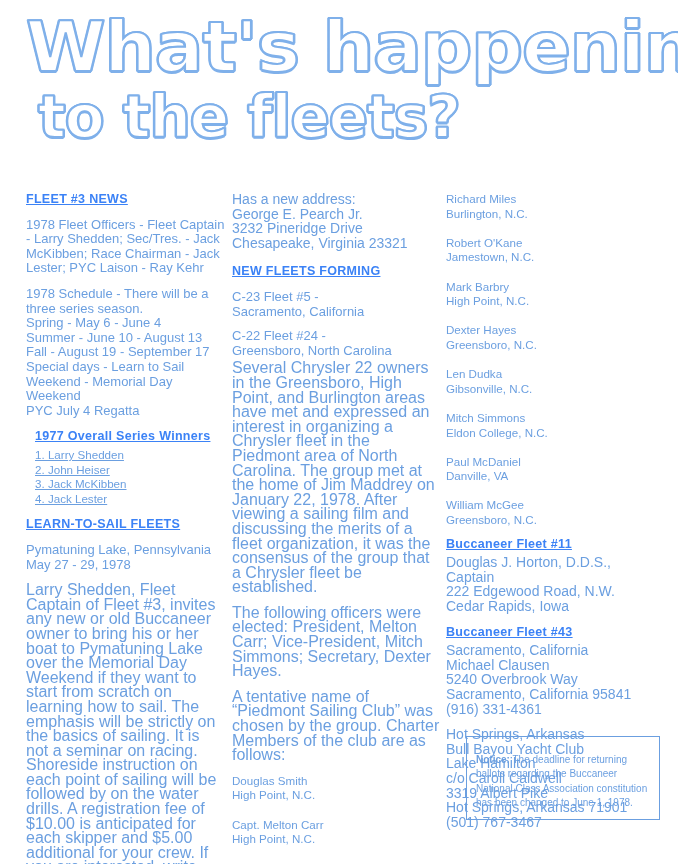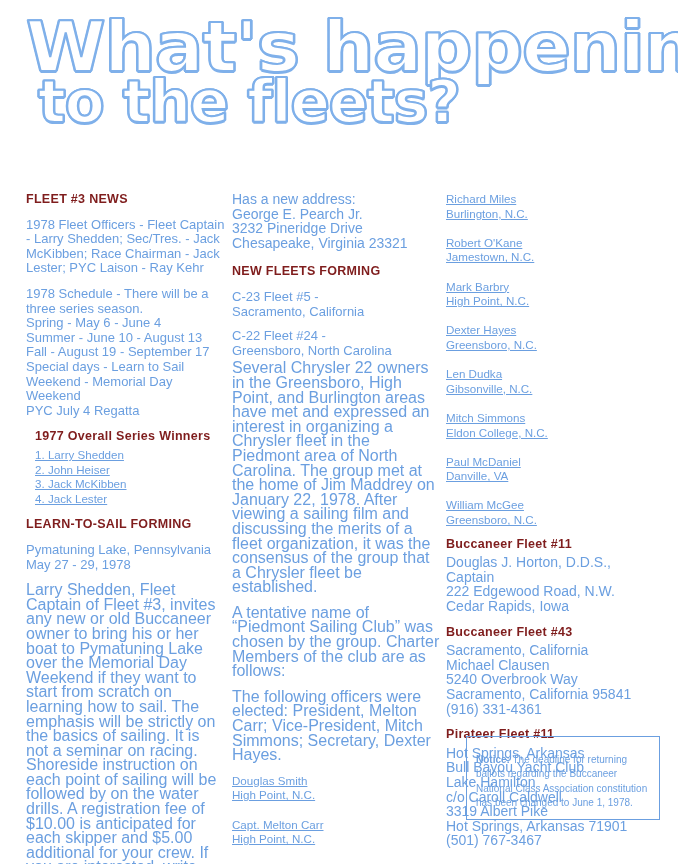--- a/index.html
+++ b/index.html
@@ -47,21 +47,21 @@
     position: absolute;
     left: 8px;
     top: 0;
     transform: scaleX(1.03);
     transform-origin: left top;
   }
   .masthead-line.l2 {
     font-size: 58px;
     position: absolute;
     left: 20px;
-    top: 61px;
+    top: 76px;
   }
 
   
   .columns {
     position: absolute;
     left: 26px;
     top: 192px;
     width: 630px;
     display: flex;
     gap: 0px;
@@ -71,23 +71,24 @@
     padding-right: 6px;
     box-sizing: border-box;
   }
   .col.c2 { width: 214px; }
   .col.c3 { width: 210px; }
 
   .sec-head {
     font-size: 12.5px;
     font-weight: bold;
     letter-spacing: 0.3px;
-    color: #7f1d1d;
+    color: #3b82f6;
     margin: 0 0 3px 0;
     line-height: 1.25;
+    text-decoration: underline;
   }
   .sec-head.spaced { margin-top: 14px; }
   .body-txt {
     font-size: 13px;
     line-height: 14.6px;
     color: #6b9fe0;
     margin: 10px 0 11px 0;
     white-space: pre-line;
   }
   .body-txt.tight { margin-bottom: 3px; }
@@ -110,21 +111,20 @@
   .para {
     font-size: 16px;
     line-height: 14.6px;
     margin: 0 0 11px 0;
   }
   .name-block {
     font-size: 11.6px;
     line-height: 14.6px;
     margin: 0 0 9px 0;
     white-space: pre-line;
-    text-decoration: underline;
   }
 
   
   .notice {
     position: absolute;
     left: 466px;
     top: 736px;
     width: 194px;
     border: 1px solid #6b9fe0;
     padding: 16px 9px 9px 9px;
@@ -159,39 +159,39 @@
 Summer - June 10 - August 13
 Fall - August 19 - September 17
 Special days - Learn to Sail
 Weekend - Memorial Day Weekend
 PYC July 4 Regatta</div>
       <div class="sec-head indent">1977 Overall Series Winners</div>
       <div class="list-block">1. Larry Shedden
 2. John Heiser
 3. Jack McKibben
 4. Jack Lester</div>
-      <div class="sec-head">LEARN-TO-SAIL FORMING</div>
+      <div class="sec-head">LEARN-TO-SAIL FLEETS</div>
       <div class="body-txt">Pymatuning Lake, Pennsylvania
 May 27 - 29, 1978</div>
       <div class="para">Larry Shedden, Fleet Captain of Fleet #3, invites any new or old Buccaneer owner to bring his or her boat to Pymatuning Lake over the Memorial Day Weekend if they want to start from scratch on learning how to sail. The emphasis will be strictly on the basics of sailing. It is not a seminar on racing. Shoreside instruction on each point of sailing will be followed by on the water drills. A registration fee of $10.00 is anticipated for each skipper and $5.00 additional for your crew. If you are interested, write Larry at 61 S. Oakdale, Sharon, Pennsylvania, 16146 for details. Registration will close on May 15th in order to provide time to enlist one instructor per boat.</div>
     </div>
 
     <div class="col c2">
       <div class="addr-block">Has a new address:
 George E. Pearch Jr.
 3232 Pineridge Drive
 Chesapeake, Virginia 23321</div>
       <div class="sec-head spaced">NEW FLEETS FORMING</div>
       <div class="body-txt tight">C-23 Fleet #5 -
 Sacramento, California</div>
       <div class="body-txt tight">C-22 Fleet #24 -
 Greensboro, North Carolina</div>
       <div class="para">Several Chrysler 22 owners in the Greensboro, High Point, and Burlington areas have met and expressed an interest in organizing a Chrysler fleet in the Piedmont area of North Carolina. The group met at the home of Jim Maddrey on January 22, 1978. After viewing a sailing film and discussing the merits of a fleet organization, it was the consensus of the group that a Chrysler fleet be established.</div>
+      <div class="para">The following officers were elected: President, Melton Carr; Vice-President, Mitch Simmons; Secretary, Dexter Hayes.</div>
       <div class="para">A tentative name of “Piedmont Sailing Club” was chosen by the group. Charter Members of the club are as follows:</div>
-      <div class="para">The following officers were elected: President, Melton Carr; Vice-President, Mitch Simmons; Secretary, Dexter Hayes.</div>
       <div class="name-block">Douglas Smith
 High Point, N.C.
 
 Capt. Melton Carr
 High Point, N.C.
 
 James Maddrey Jr.
 Greensboro, N.C.
 
 William Perri
@@ -225,21 +225,20 @@
       <div class="sec-head">Buccaneer Fleet #11</div>
       <div class="addr-block">Douglas J. Horton, D.D.S., Captain
 222 Edgewood Road, N.W.
 Cedar Rapids, Iowa</div>
       <div class="sec-head">Buccaneer Fleet #43</div>
       <div class="addr-block">Sacramento, California
 Michael Clausen
 5240 Overbrook Way
 Sacramento, California 95841
 (916) 331-4361</div>
-      <div class="sec-head">Pirateer Fleet #11</div>
       <div class="addr-block">Hot Springs, Arkansas
 Bull Bayou Yacht Club
 Lake Hamilton
 c/o Caroll Caldwell
 3319 Albert Pike
 Hot Springs, Arkansas 71901
 (501) 767-3467</div>
     </div>
   </div>
 

